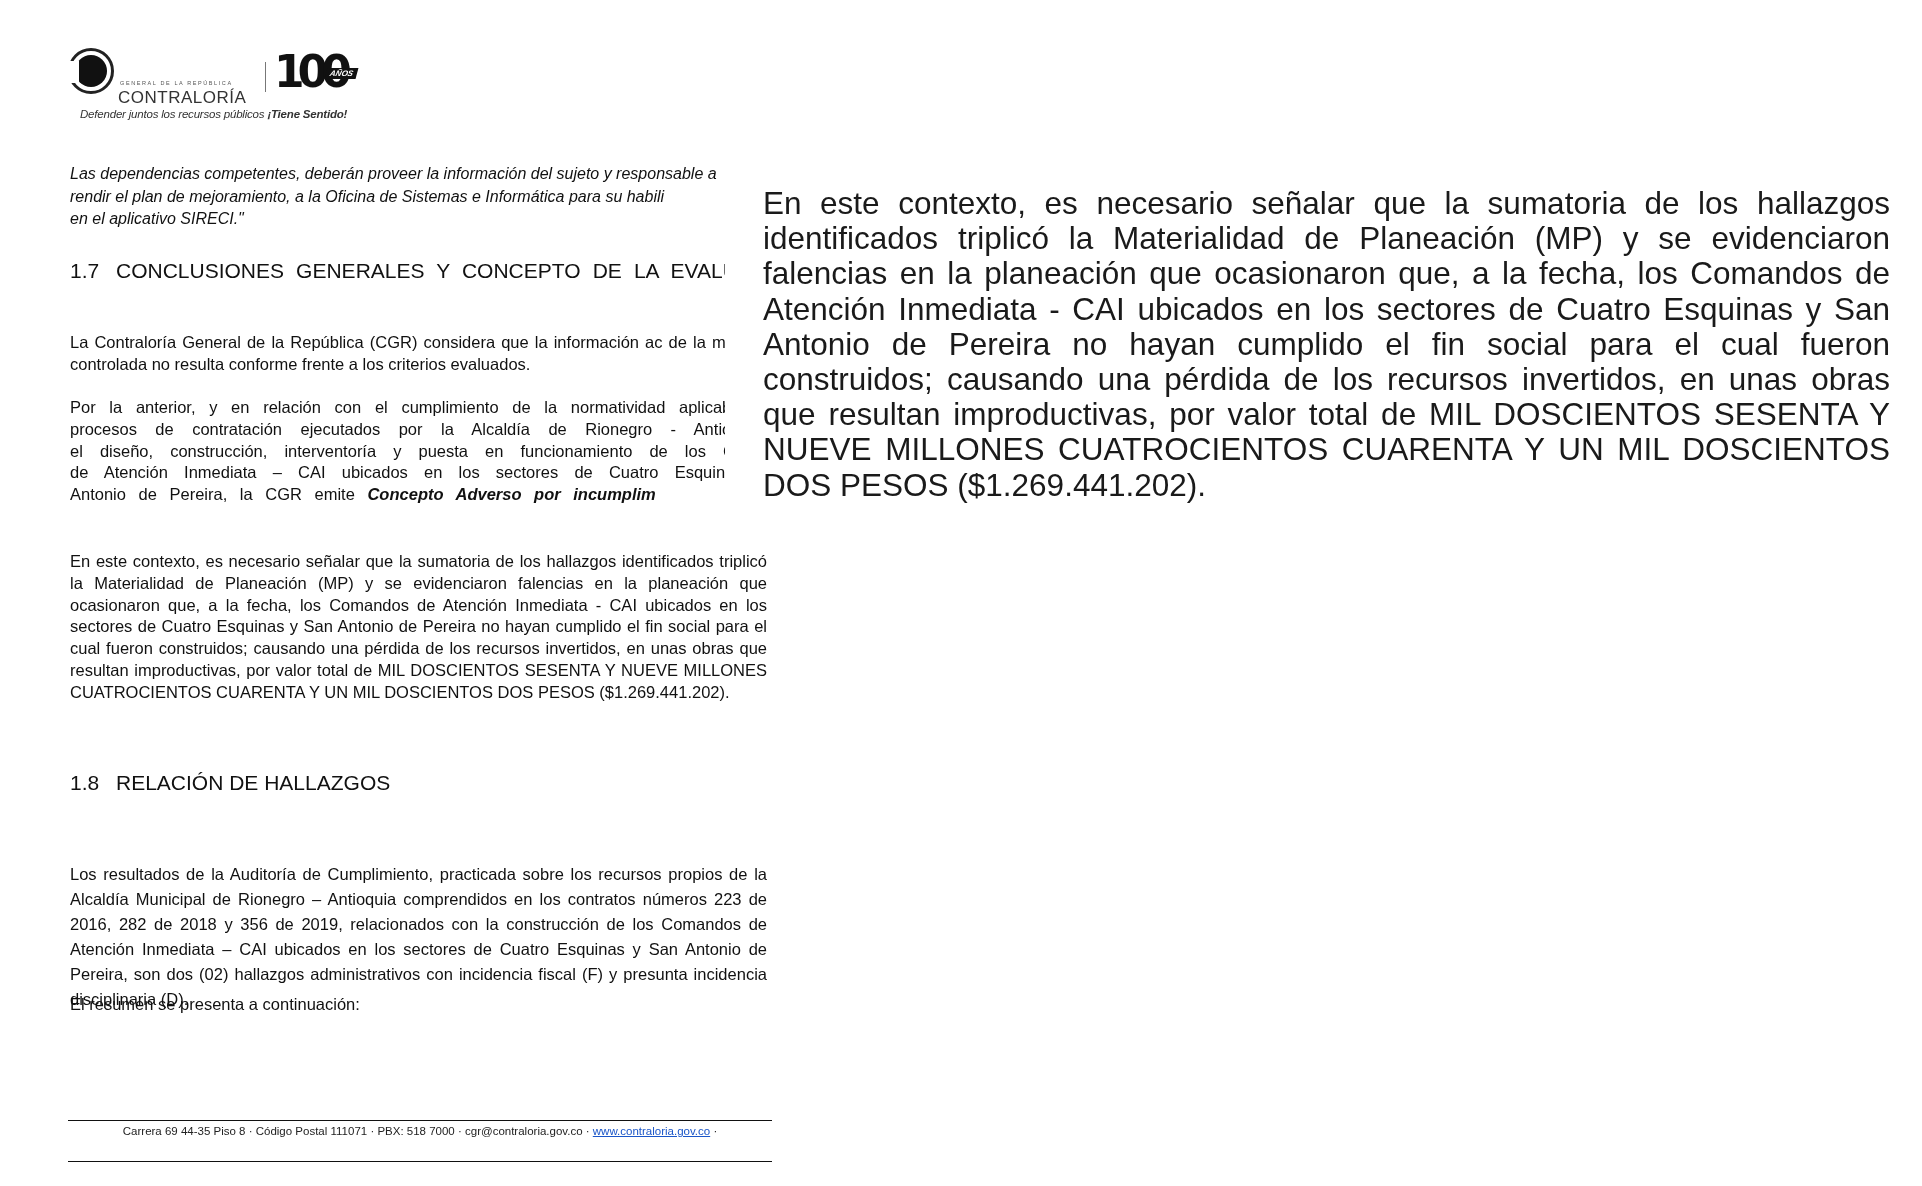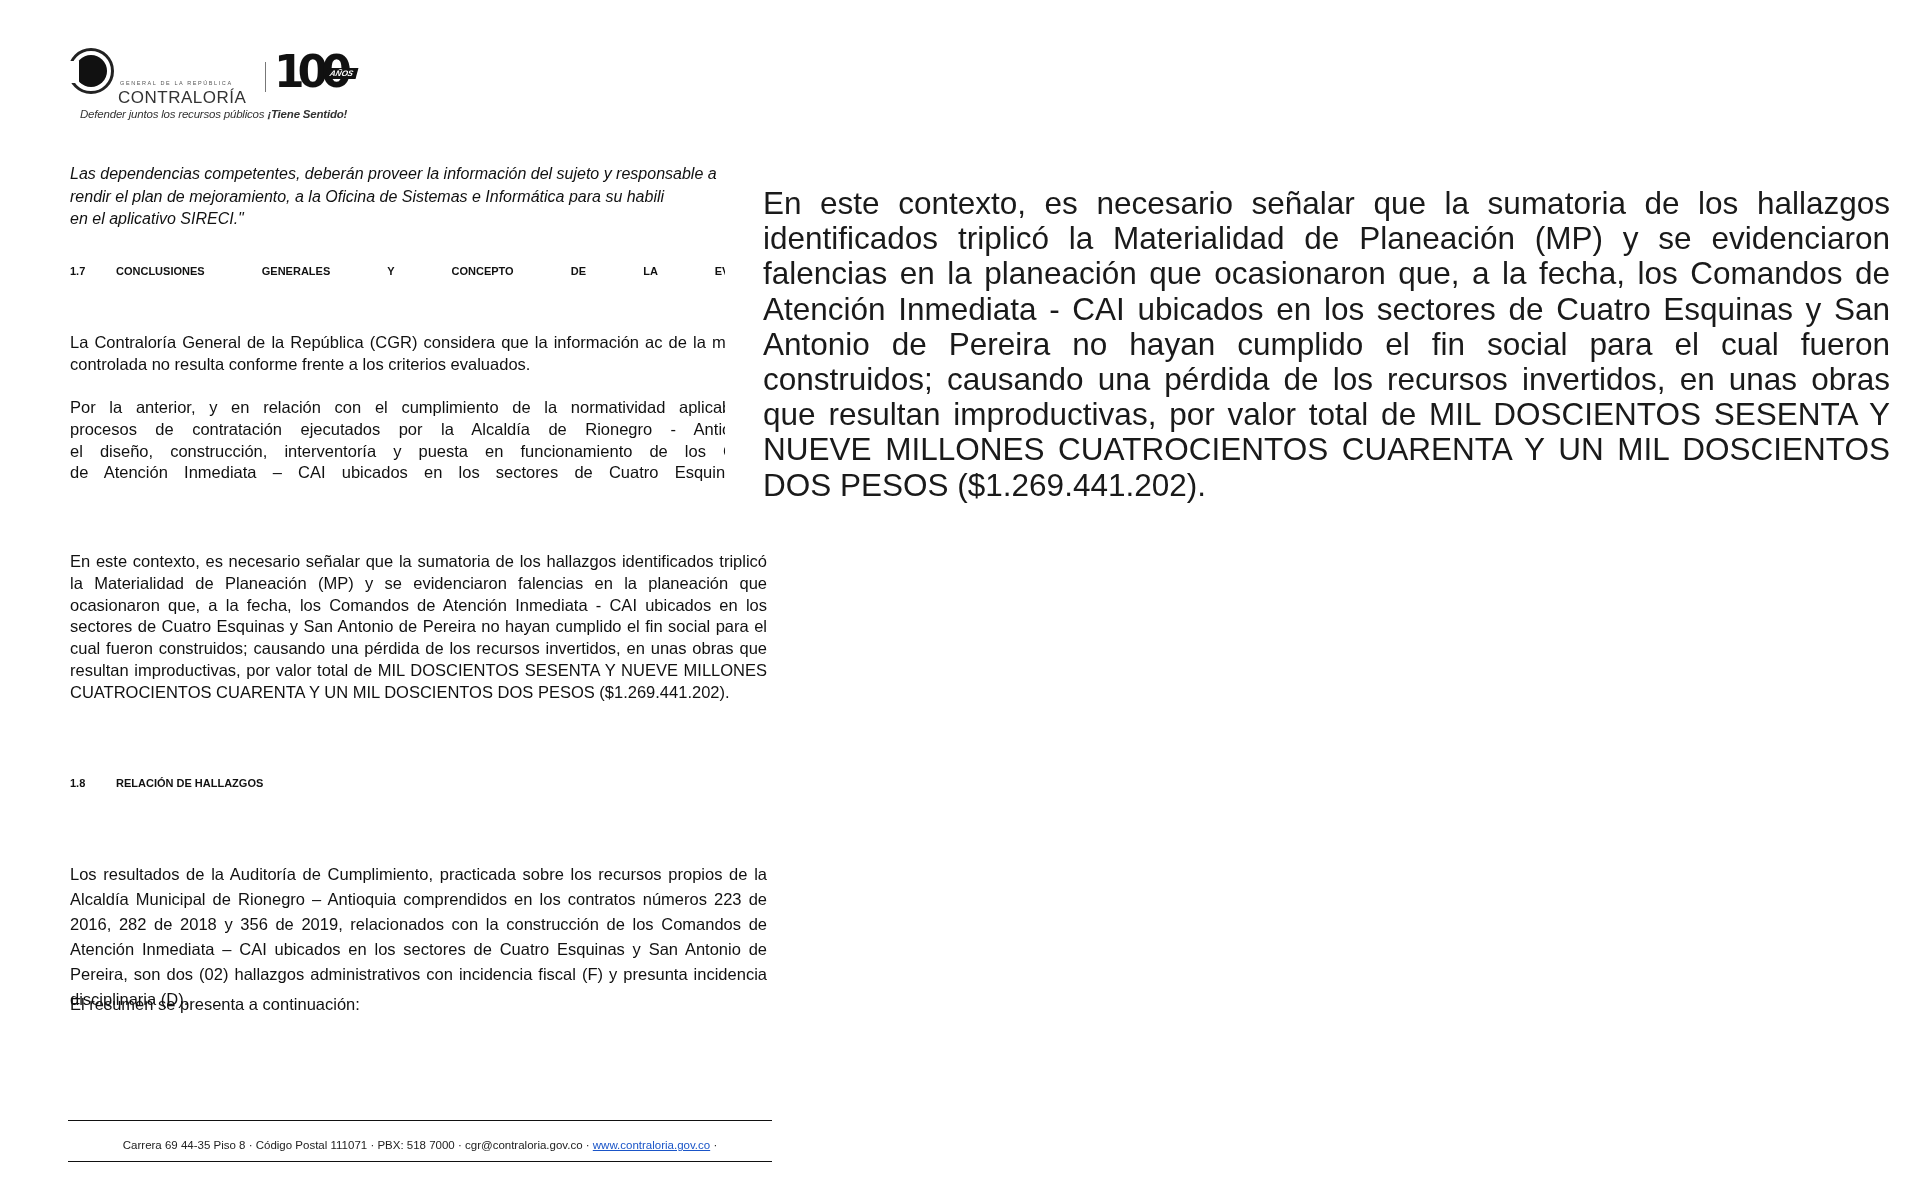--- a/index.html
+++ b/index.html
@@ -14,31 +14,31 @@
   .logo-sub { position:absolute; left:52px; top:34px; font-size:5.5px; letter-spacing:1.6px; color:#555; }
   .logo-sep { position:absolute; left:197px; top:16px; width:1px; height:30px; background:#777; }
   .logo-100 { position:absolute; left:206px; top:0px; font-size:44px; font-weight:bold; letter-spacing:-7px; color:#111; font-family:"DejaVu Sans", sans-serif; }
   .logo-anos { position:absolute; left:258px; top:22px; font-size:8px; font-weight:bold; font-style:italic; color:#fff; background:#111; padding:1px 4px; transform:skewX(-15deg); }
   .tagline { left:80px; top:108px; font-size:11.5px; font-style:italic; color:#333; letter-spacing:-0.2px; }
   .tagline b { font-weight:bold; }
 
   .col { left:70px; width:697px; font-size:16.5px; line-height:21.8px; text-align:justify; }
   .col p { margin:0; }
   .italic-para { top:163px; font-style:italic; line-height:22.5px; font-size:16px; text-align:left; }
-  .heading { font-weight:bold; font-size:11px; line-height:22px; }
+  .heading { font-weight:normal; font-size:21px; line-height:22px; }
   .h17 { top:260px; }
   .h17 .num, .h18 .num { display:inline-block; width:46px; }
   .h17 .indent { padding-left:46px; }
   .p1 { top:332px; }
   .p2 { top:397px; }
   .p3 { top:551px; }
   .h18 { top:772px; }
   .p4 { top:862px; line-height:25px; }
   .p5 { top:994px; }
-  .footer { left:68px; width:704px; top:1120px; height:42px; border-top:1.5px solid #111; border-bottom:1.5px solid #111; text-align:center; font-size:11.5px; line-height:14.5px; padding-top:17px; box-sizing:border-box; color:#222; }
+  .footer { left:68px; width:704px; top:1120px; height:42px; border-top:1.5px solid #111; border-bottom:1.5px solid #111; text-align:center; font-size:11.5px; line-height:14.5px; padding-top:3px; box-sizing:border-box; color:#222; }
   .footer a { color:#1a55c8; text-decoration:underline; }
   .footer .muted { color:#aaa; }
   .overlay { left:725px; top:176px; width:1197px; height:350px; background:#fff; }
   .zoom-text { position:absolute; left:38px; top:10px; width:1127px; font-size:31.5px; line-height:35.2px; text-align:justify; color:#1a1a1a; }
   .clip { white-space:nowrap; overflow:hidden; }
 </style>
 </head>
 <body>
 
 <div class="abs logo">
@@ -66,20 +66,21 @@
 
 <div class="abs col p1">
     <p>La Contraloría General de la República (CGR) considera que la información ac de la materia controlada no resulta conforme frente a los criterios evaluados.</p>
   </div>
 
 <div class="abs col p2">
   <div class="clip" style="text-align:justify;text-align-last:justify;">Por la anterior, y en relación con el cumplimiento de la normatividad aplicable e</div>
   <div class="clip" style="text-align:justify;text-align-last:justify;">procesos de contratación ejecutados por la Alcaldía de Rionegro - Antioquia,</div>
   <div class="clip" style="text-align:justify;text-align-last:justify;">el diseño, construcción, interventoría y puesta en funcionamiento de los Coma</div>
   <div class="clip" style="text-align:justify;text-align-last:justify;">de Atención Inmediata – CAI ubicados en los sectores de Cuatro Esquinas y</div>
+  <div class="clip"><span style="word-spacing:8px;">Antonio de Pereira, la CGR emite </span><b><i style="word-spacing:8px;">Concepto Adverso por incumplim</i></b></div>
 </div>
 
 <div class="abs col p3">
     <p>En este contexto, es necesario señalar que la sumatoria de los hallazgos identificados triplicó la Materialidad de Planeación (MP) y se evidenciaron falencias en la planeación que ocasionaron que, a la fecha, los Comandos de Atención Inmediata - CAI ubicados en los sectores de Cuatro Esquinas y San Antonio de Pereira no hayan cumplido el fin social para el cual fueron construidos; causando una pérdida de los recursos invertidos, en unas obras que resultan improductivas, por valor total de MIL DOSCIENTOS SESENTA Y NUEVE MILLONES CUATROCIENTOS CUARENTA Y UN MIL DOSCIENTOS DOS PESOS ($1.269.441.202).</p>
   </div>
 
 <div class="abs col heading h18">
   <span class="num">1.8</span><span>RELACIÓN DE HALLAZGOS</span>
 </div>
 

